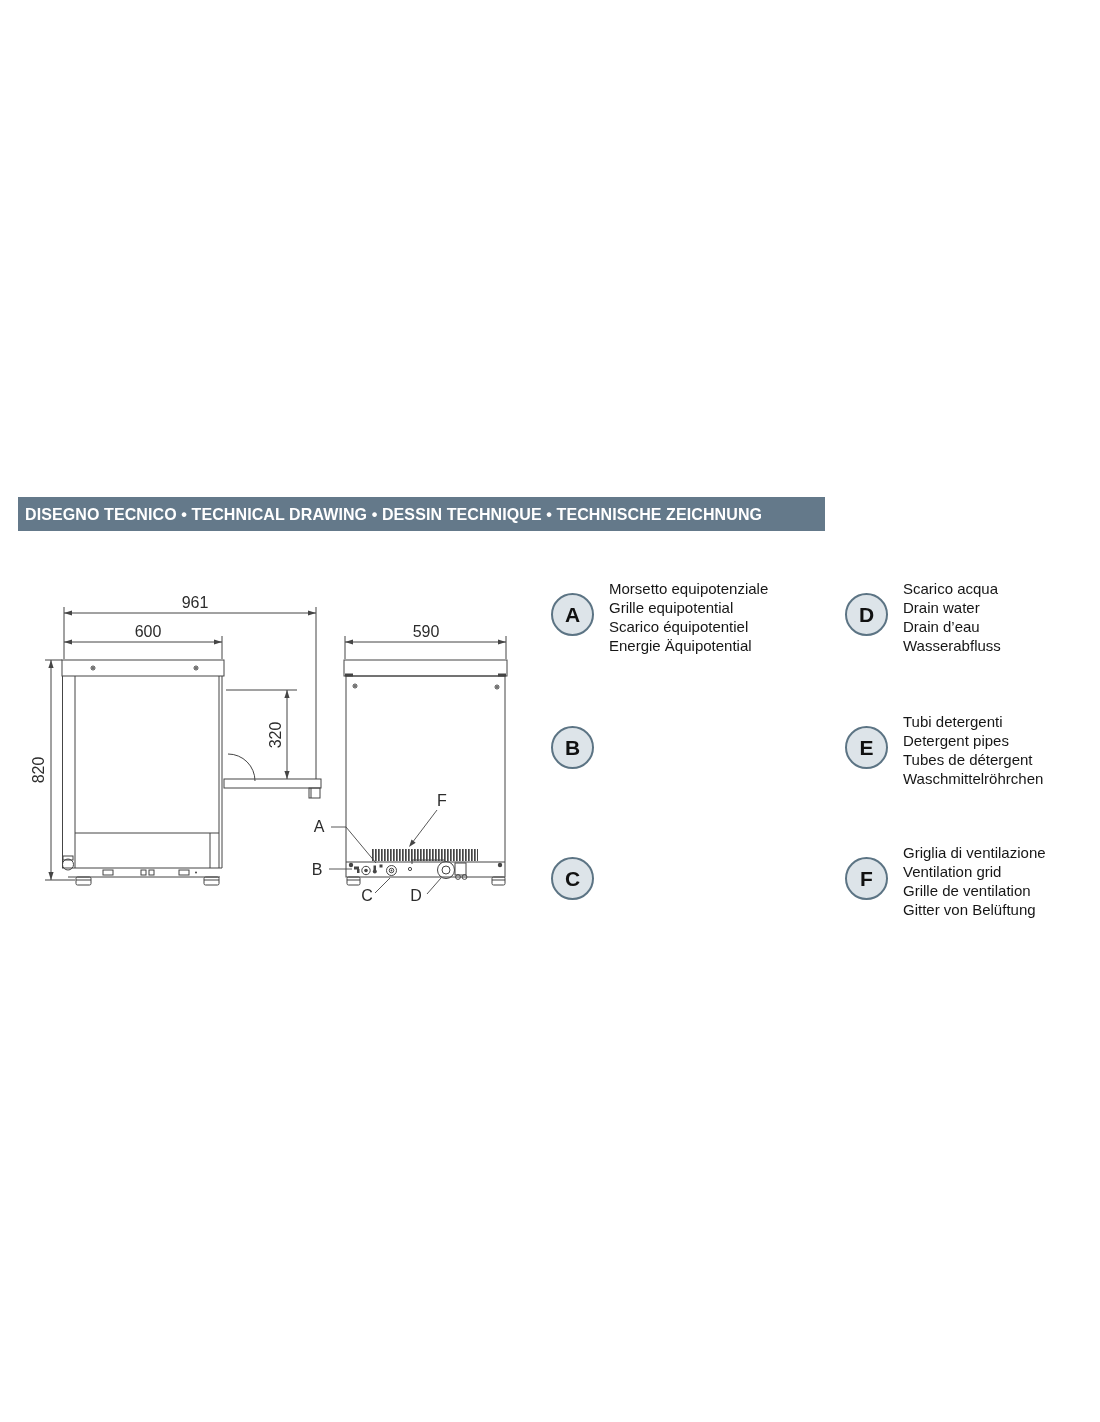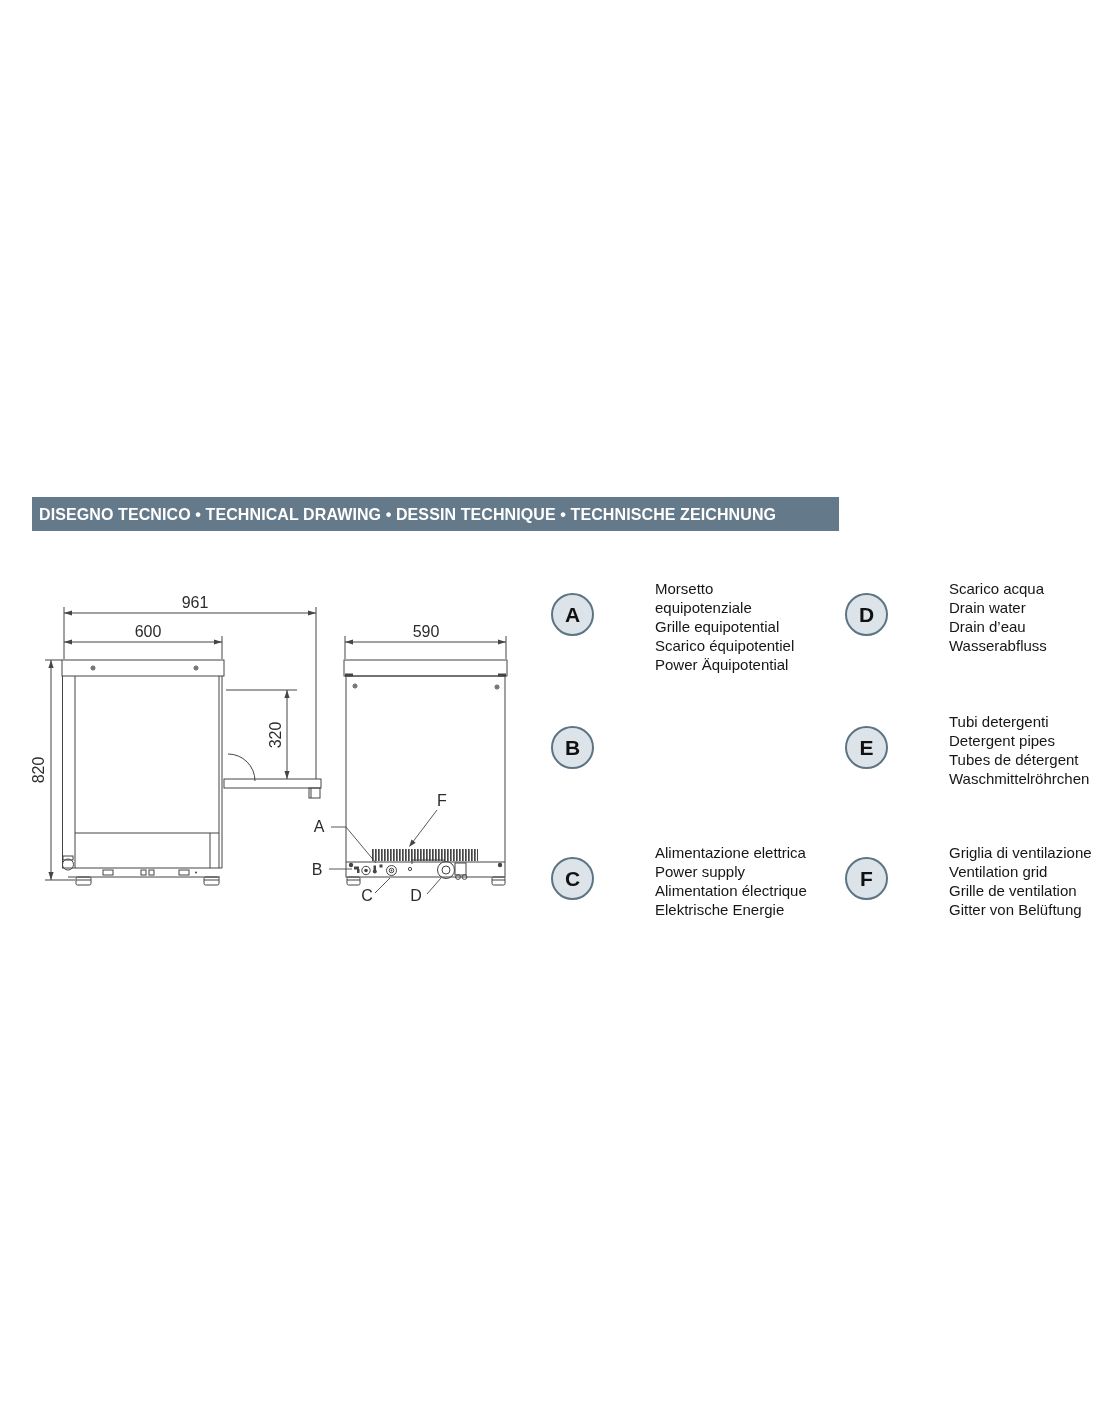--- a/index.html
+++ b/index.html
@@ -1,31 +1,31 @@
 <!DOCTYPE html>
 <html><head>
 <meta charset="utf-8">
 <style>
   html,body{margin:0;padding:0;background:#fff;}
   .page{position:relative;width:1100px;height:1422px;background:#ffffff;overflow:hidden;
         font-family:"Liberation Sans", sans-serif;}
   .header-bar{position:absolute;left:18px;top:497px;width:807px;height:34px;
-        background:#64798a;display:flex;align-items:center;box-sizing:border-box;padding-left:7px;margin-left:14px;}
+        background:#64798a;display:flex;align-items:center;box-sizing:border-box;padding-left:7px;}
   .header-bar .title{color:#ffffff;font-weight:bold;font-size:16.5px;letter-spacing:.1px;
         white-space:nowrap;transform:scaleX(.97);transform-origin:left center;}
   svg.drawing{position:absolute;left:0;top:560px;}
   svg.drawing text{font-family:"Liberation Sans", sans-serif;fill:#2c2c2c;}
   .dim-text{font-size:16px;}
   .callout-text{font-size:16px;}
   .legend-item{position:absolute;width:260px;height:80px;}
   .legend-item .badge{position:absolute;left:0;top:14px;width:43px;height:43px;border-radius:50%;
         background:#dde4e9;border:2.5px solid #5c7484;box-sizing:border-box;
         display:flex;align-items:center;justify-content:center;
         font-weight:bold;font-size:21px;color:#111111;}
-  .legend-item .lines{margin-left:104px;font-size:15px;line-height:19px;color:#161616;}
+  .legend-item .lines{margin-left:58px;font-size:15px;line-height:19px;color:#161616;}
   .col1{left:551px;}
   .col2{left:845px;}
   .row1{top:579px;}
   .row2{top:712px;}
   .row3{top:843px;}
 </style>
 </head>
 <body>
 
 <div class="page">
@@ -204,36 +204,30 @@
       <text class="callout-text" x="442" y="246" text-anchor="middle" stroke="none" fill="#2c2c2c">F</text>
     </g>
   </svg>
 
   <div class="legend-item col1 row1">
     <div class="badge">A</div>
     <div class="lines">
       <div>Morsetto equipotenziale</div>
       <div>Grille equipotential</div>
       <div>Scarico équipotentiel</div>
-      <div>Power Äquipotential</div>
+      <div>Energie Äquipotential</div>
     </div>
   </div>
 
   <div class="legend-item col1 row2">
     <div class="badge">B</div>
   </div>
 
   <div class="legend-item col1 row3">
     <div class="badge">C</div>
-    <div class="lines">
-      <div>Alimentazione elettrica</div>
-      <div>Power supply</div>
-      <div>Alimentation électrique</div>
-      <div>Elektrische Energie</div>
-    </div>
   </div>
 
   <div class="legend-item col2 row1">
     <div class="badge">D</div>
     <div class="lines">
       <div>Scarico acqua</div>
       <div>Drain water</div>
       <div>Drain d’eau</div>
       <div>Wasserabfluss</div>
     </div>

